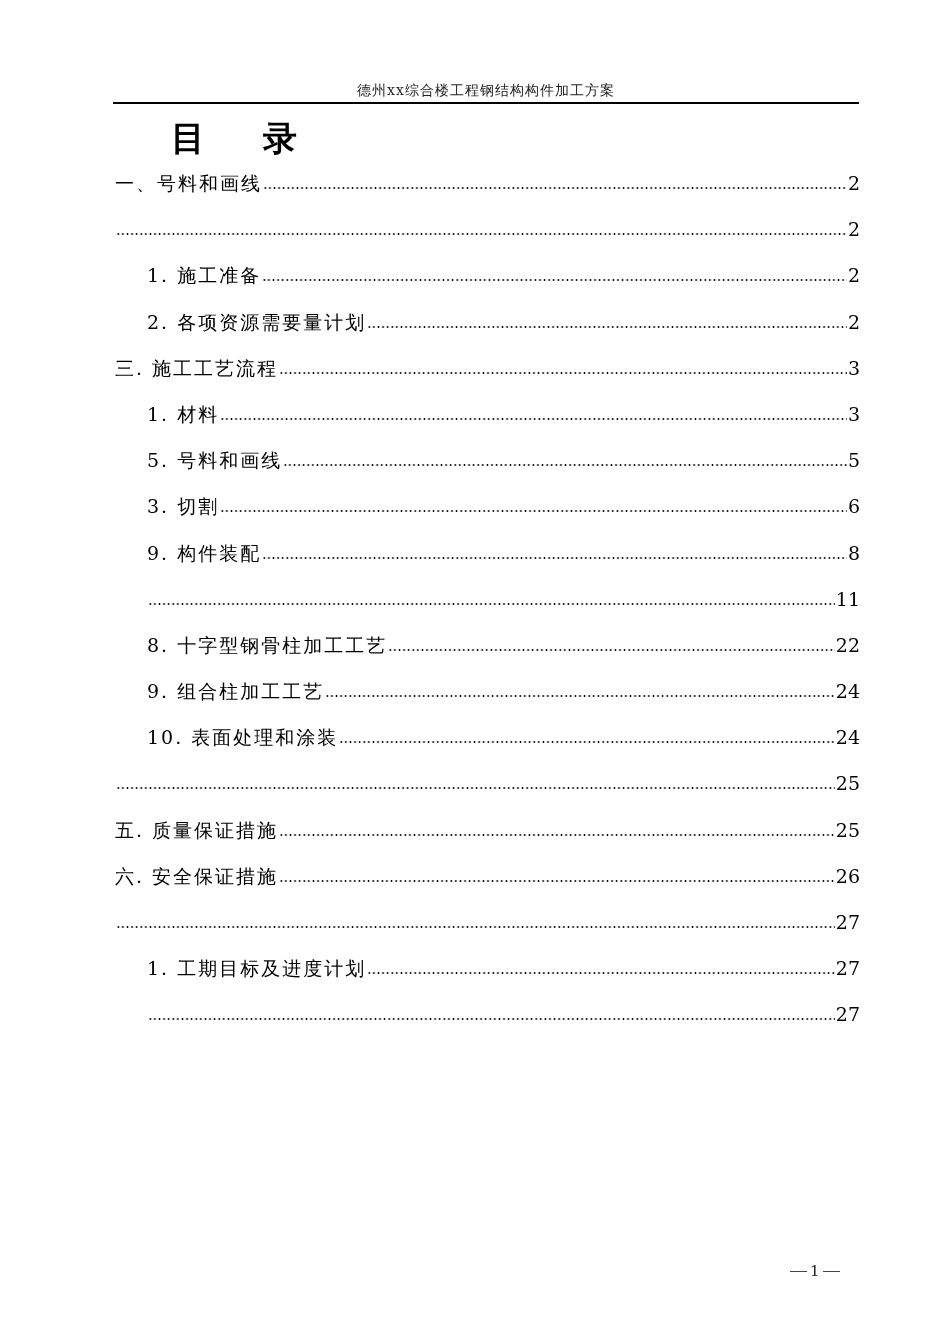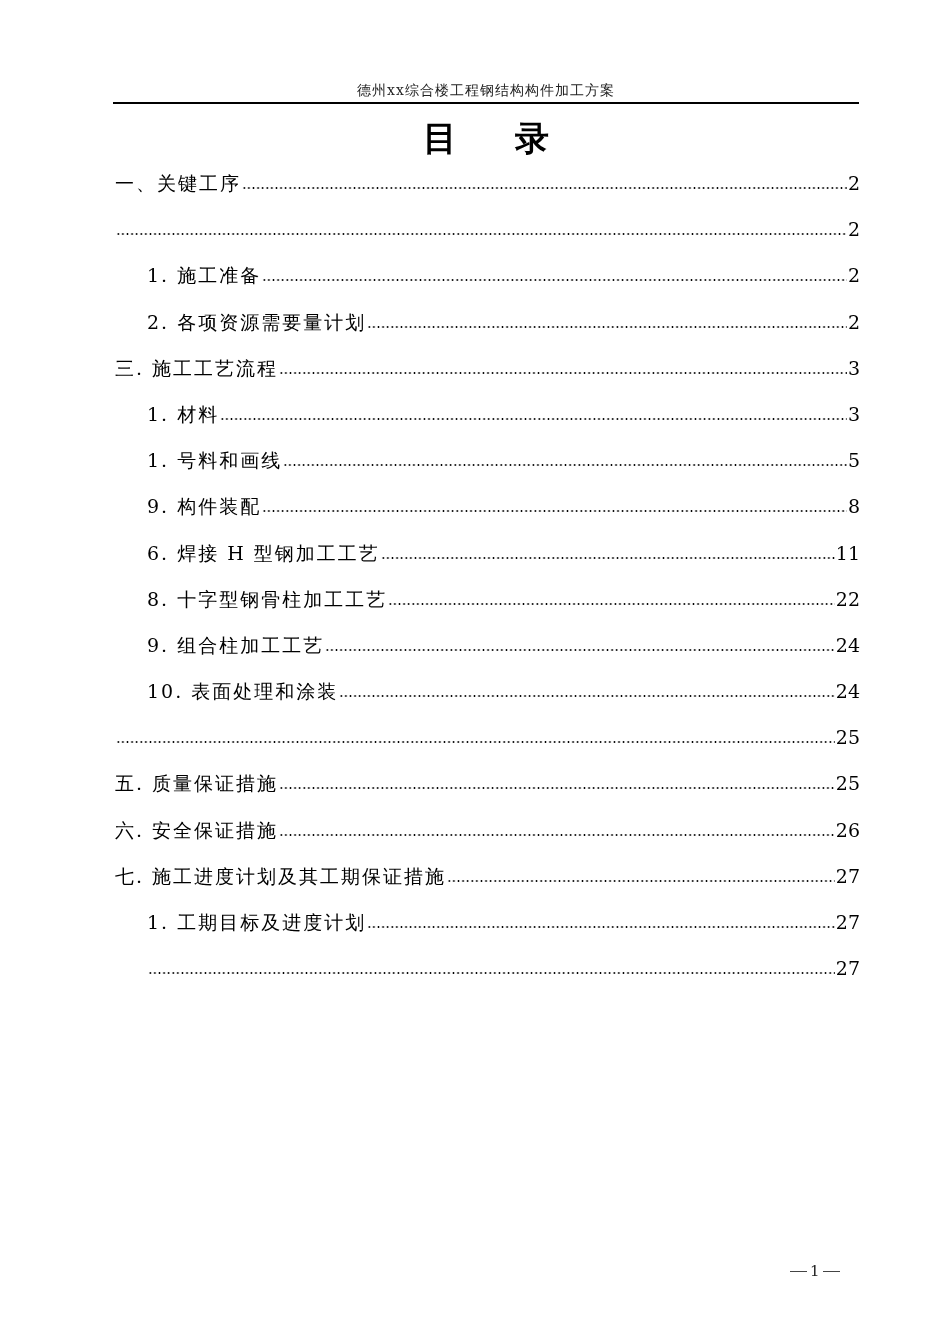--- a/index.html
+++ b/index.html
@@ -38,21 +38,21 @@
       width: 746px;
       top: 102px;
       height: 0;
       border-top: 2px solid #000;
     }
     .doc-title {
       position: absolute;
       left: 113px;
       width: 746px;
       top: 116px;
-      text-align: center;
+      text-align: left;
       font-size: 34px;
       font-weight: bold;
       letter-spacing: 58px;
       padding-left: 58px;
       box-sizing: border-box;
     }
     .toc {
       position: absolute;
       left: 115px;
       width: 745px;
@@ -111,21 +111,21 @@
 <body>
 
 <div class="page">
   <div class="header-title">德州xx综合楼工程钢结构构件加工方案</div>
   <div class="header-rule"></div>
 
   <div class="doc-title">目录</div>
 
   <div class="toc" id="toc">
       <div class="toc-row level-1">
-        <span class="toc-label">一、关键工序</span>
+        <span class="toc-label">一、号料和画线</span>
         <span class="toc-leader"></span>
         <span class="toc-page">2</span>
       </div>
       <div class="toc-row level-1">
         <span class="toc-leader"></span>
         <span class="toc-page">2</span>
       </div>
       <div class="toc-row level-2">
         <span class="toc-label">1. 施工准备</span>
         <span class="toc-leader"></span>
@@ -140,31 +140,35 @@
         <span class="toc-label">三. 施工工艺流程</span>
         <span class="toc-leader"></span>
         <span class="toc-page">3</span>
       </div>
       <div class="toc-row level-2">
         <span class="toc-label">1. 材料</span>
         <span class="toc-leader"></span>
         <span class="toc-page">3</span>
       </div>
       <div class="toc-row level-2">
-        <span class="toc-label">1. 号料和画线</span>
+        <span class="toc-label">5. 号料和画线</span>
         <span class="toc-leader"></span>
         <span class="toc-page">5</span>
       </div>
       <div class="toc-row level-2">
+        <span class="toc-label">3. 切割</span>
+        <span class="toc-leader"></span>
+        <span class="toc-page">6</span>
+      </div>
+      <div class="toc-row level-2">
         <span class="toc-label">9. 构件装配</span>
         <span class="toc-leader"></span>
         <span class="toc-page">8</span>
       </div>
       <div class="toc-row level-2">
-        <span class="toc-label">6. 焊接 H 型钢加工工艺</span>
         <span class="toc-leader"></span>
         <span class="toc-page">11</span>
       </div>
       <div class="toc-row level-2">
         <span class="toc-label">8. 十字型钢骨柱加工工艺</span>
         <span class="toc-leader"></span>
         <span class="toc-page">22</span>
       </div>
       <div class="toc-row level-2">
         <span class="toc-label">9. 组合柱加工工艺</span>
@@ -184,21 +188,20 @@
         <span class="toc-label">五. 质量保证措施</span>
         <span class="toc-leader"></span>
         <span class="toc-page">25</span>
       </div>
       <div class="toc-row level-1">
         <span class="toc-label">六. 安全保证措施</span>
         <span class="toc-leader"></span>
         <span class="toc-page">26</span>
       </div>
       <div class="toc-row level-1">
-        <span class="toc-label">七. 施工进度计划及其工期保证措施</span>
         <span class="toc-leader"></span>
         <span class="toc-page">27</span>
       </div>
       <div class="toc-row level-2">
         <span class="toc-label">1. 工期目标及进度计划</span>
         <span class="toc-leader"></span>
         <span class="toc-page">27</span>
       </div>
       <div class="toc-row level-2">
         <span class="toc-leader"></span>

